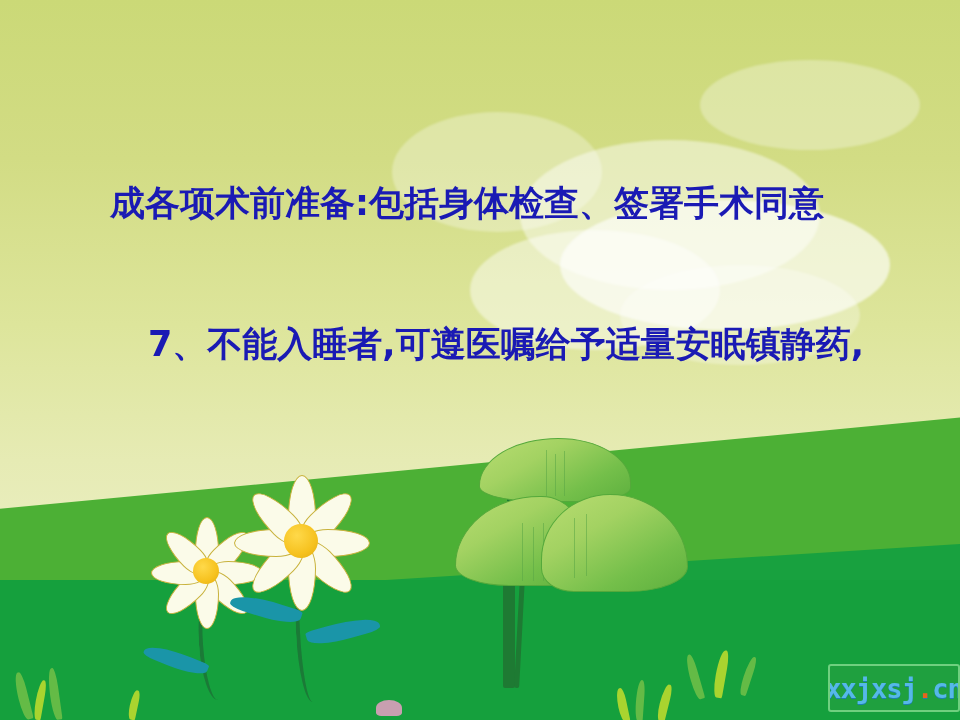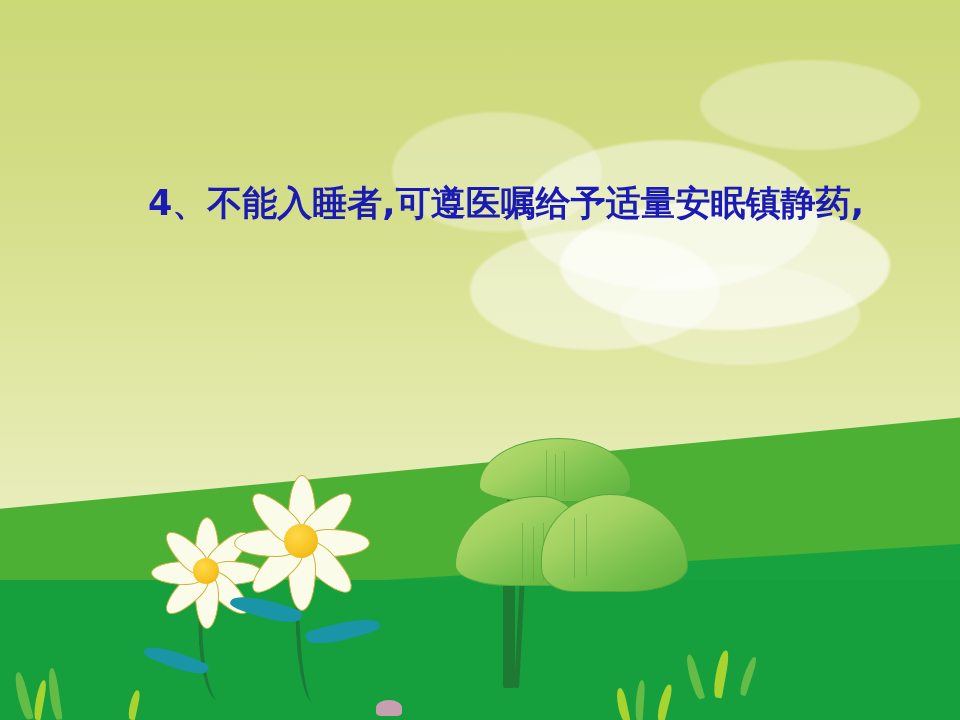--- a/index.html
+++ b/index.html
@@ -201,22 +201,26 @@
   <div class="blade" style="left:130px;top:690px;width:8px;height:30px;transform:rotate(12deg);"></div>
   <div class="blade" style="left:618px;top:688px;width:9px;height:34px;transform:rotate(-12deg);"></div>
   <div class="blade pale" style="left:636px;top:680px;width:8px;height:42px;transform:rotate(4deg);"></div>
   <div class="blade" style="left:660px;top:684px;width:9px;height:38px;transform:rotate(14deg);"></div>
   <div class="blade pale" style="left:690px;top:654px;width:9px;height:46px;transform:rotate(-16deg);"></div>
   <div class="blade" style="left:716px;top:650px;width:10px;height:48px;transform:rotate(10deg);"></div>
   <div class="blade pale" style="left:744px;top:656px;width:8px;height:40px;transform:rotate(18deg);"></div>
   <div class="pinkflower" style="left:376px;top:700px;width:26px;height:16px;"></div>
 
   <div id="textblock">
-    <div class="tline indent">4、不能入睡者,可遵医嘱给予适量安眠镇静药,</div>
-    
-    
-    
-    
-    
-  </div>
-
+    <div class="tline">成各项术前准备:包括身体检查、签署手术同意</div>
+    <div class="tline indent">7、不能入睡者,可遵医嘱给予适量安眠镇静药,</div>
+    
+    
+    
+    
+    
+  </div>
+
+  <div id="watermark">
+    <span class="wm-text"><span>xxjxsj</span><span class="dot">.</span><span>cn</span></span>
+  </div>
 
 </div>
 
 </body></html>

